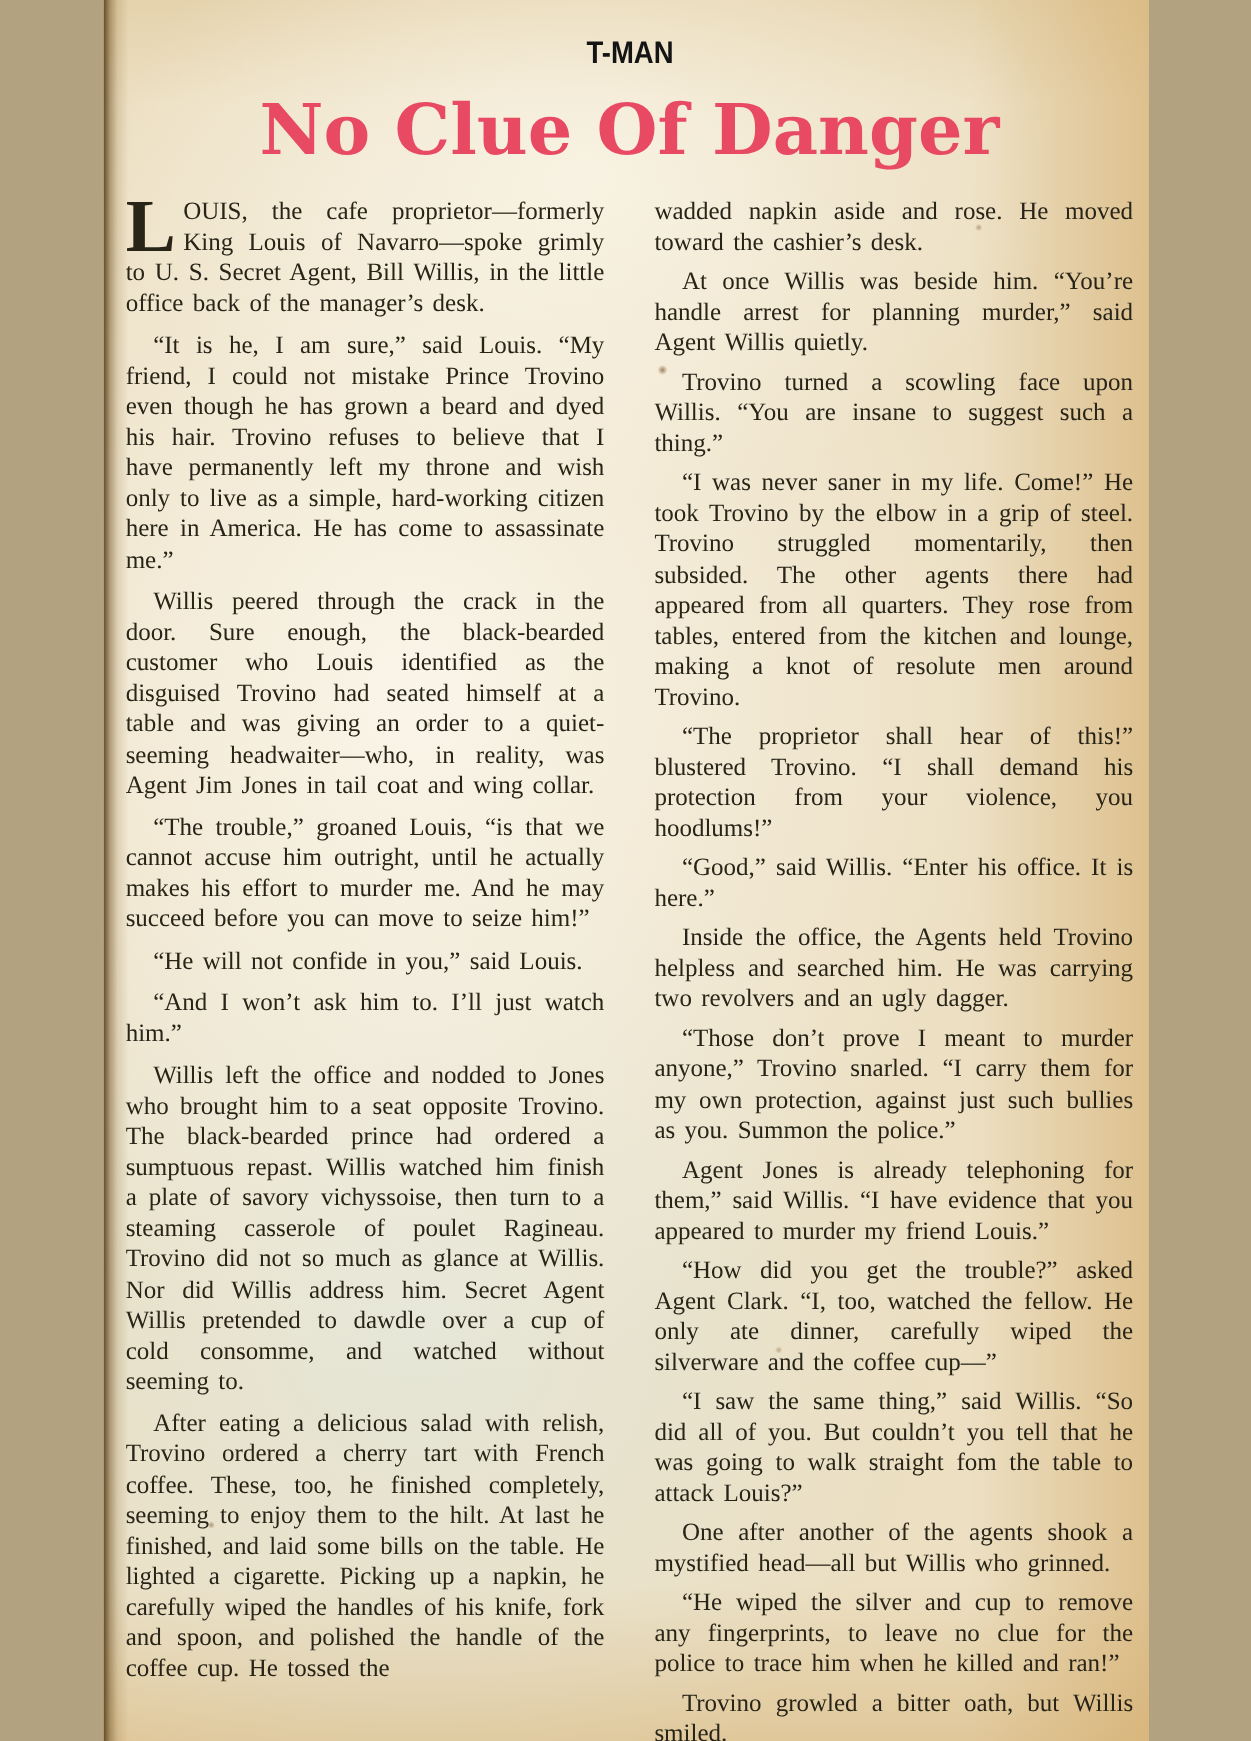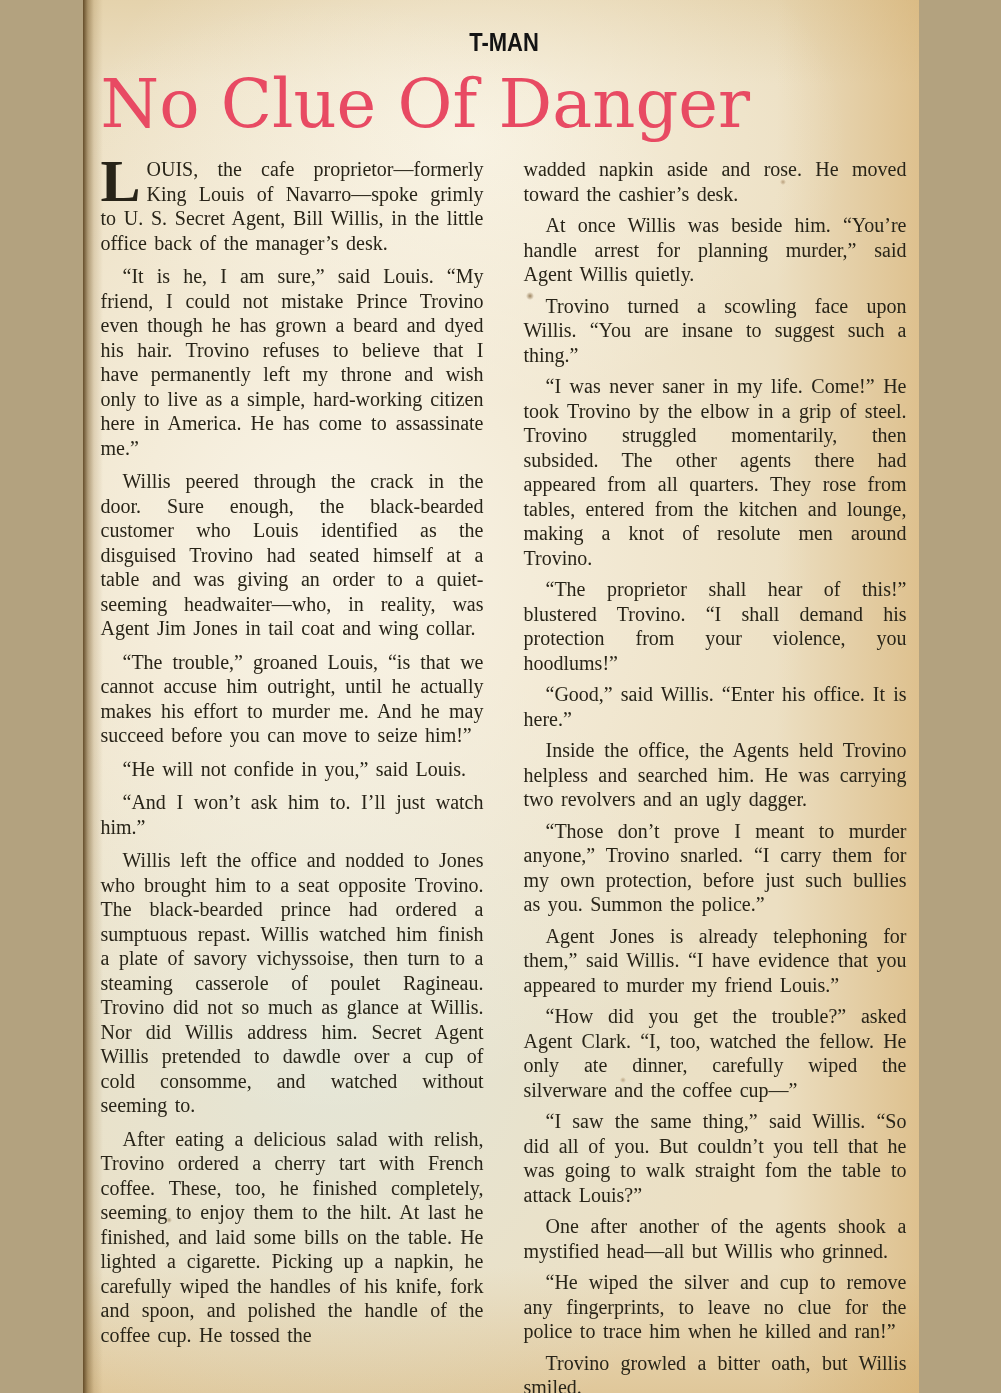--- a/index.html
+++ b/index.html
@@ -38,23 +38,24 @@
     font-weight: 900;
     font-size: 25px;
     letter-spacing: 0px;
     color: #141414;
     transform: scaleX(0.88);
     transform-origin: center;
     line-height: 1;
   }
   .story-title {
     margin: 4px 0 8px 0;
+    text-align: center;
     font-family: "DejaVu Serif", "Liberation Serif", serif;
-    font-weight: normal;
-    font-size: 67px;
+    font-weight: bold;
+    font-size: 56px;
     line-height: 90px;
     letter-spacing: 0px;
     color: #e84a63;
     white-space: nowrap;
   }
   .columns {
     display: flex;
     gap: 40px;
     align-items: flex-start;
   }
@@ -103,21 +104,21 @@
     </div>
 
     <div class="col col-right">
       <p class="para">wadded napkin aside and rose. He moved toward the cashier’s desk.</p>
       <p class="para indent">At once Willis was beside him. “You’re handle arrest for planning murder,” said Agent Willis quietly.</p>
       <p class="para indent">Trovino turned a scowling face upon Willis. “You are insane to suggest such a thing.”</p>
       <p class="para indent">“I was never saner in my life. Come!” He took Trovino by the elbow in a grip of steel. Trovino struggled momentarily, then subsided. The other agents there had appeared from all quarters. They rose from tables, entered from the kitchen and lounge, making a knot of resolute men around Trovino.</p>
       <p class="para indent">“The proprietor shall hear of this!” blustered Trovino. “I shall demand his protection from your violence, you hoodlums!”</p>
       <p class="para indent">“Good,” said Willis. “Enter his office. It is here.”</p>
       <p class="para indent">Inside the office, the Agents held Trovino helpless and searched him. He was carrying two revolvers and an ugly dagger.</p>
-      <p class="para indent">“Those don’t prove I meant to murder anyone,” Trovino snarled. “I carry them for my own protection, before just such bullies as you. Summon the police.”</p>
+      <p class="para indent">“Those don’t prove I meant to murder anyone,” Trovino snarled. “I carry them for my own protection, against just such bullies as you. Summon the police.”</p>
       <p class="para indent">Agent Jones is already telephoning for them,” said Willis. “I have evidence that you appeared to murder my friend Louis.”</p>
       <p class="para indent">“How did you get the trouble?” asked Agent Clark. “I, too, watched the fellow. He only ate dinner, carefully wiped the silverware and the coffee cup—”</p>
       <p class="para indent">“I saw the same thing,” said Willis. “So did all of you. But couldn’t you tell that he was going to walk straight fom the table to attack Louis?”</p>
       <p class="para indent">One after another of the agents shook a mystified head—all but Willis who grinned.</p>
       <p class="para indent">“He wiped the silver and cup to remove any fingerprints, to leave no clue for the police to trace him when he killed and ran!”</p>
       <p class="para indent">Trovino growled a bitter oath, but Willis smiled.</p>
       <p class="para indent">“It takes more than you to trick the Secret Service, Trovino,” Jones said.</p>
       <p class="para indent">“Yeah, and that ain’t no ‘Secret’,” added Willis.</p>
     </div>
 

